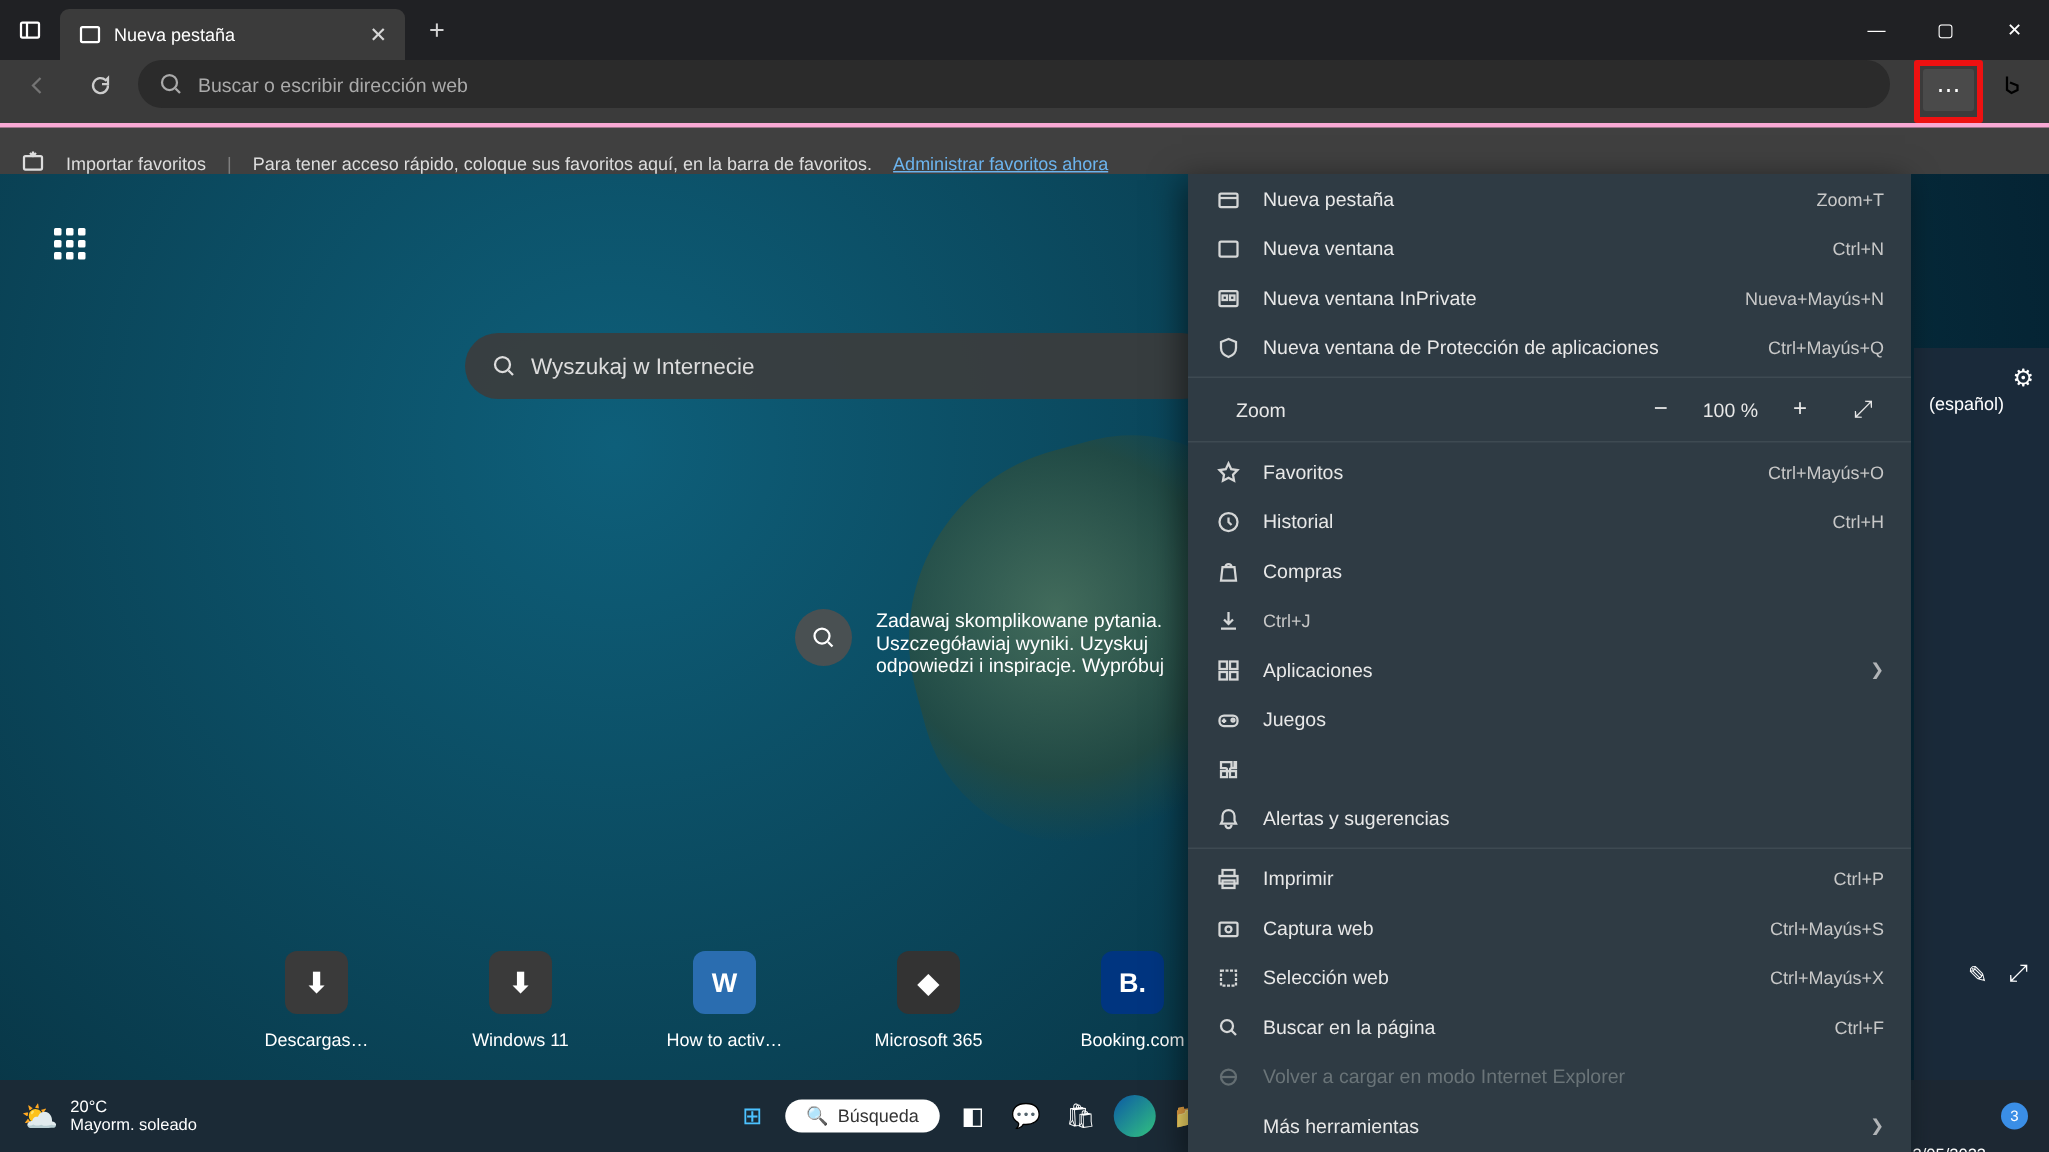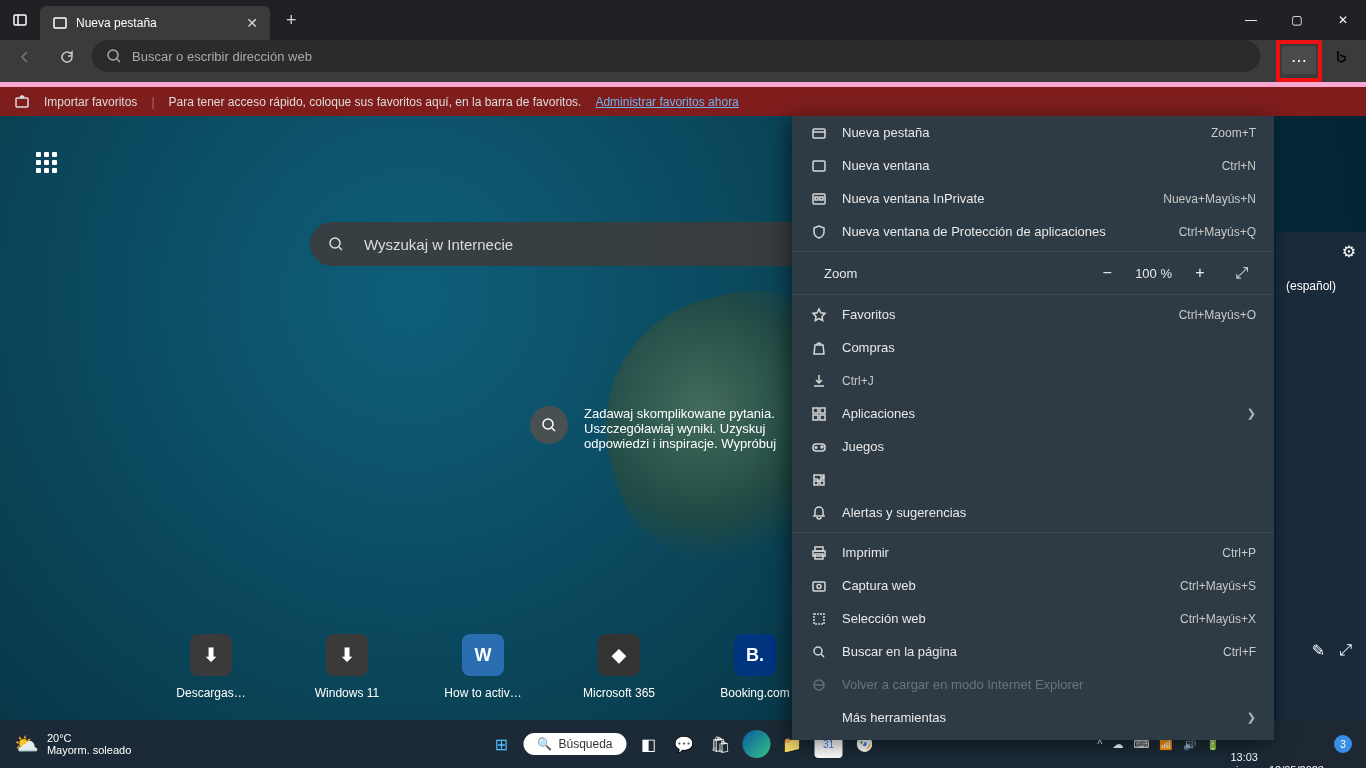--- a/index.html
+++ b/index.html
@@ -18,43 +18,43 @@
 .toolbar { height: 42px; background: #3b3b3b; display: flex; padding: 0 8px; gap: 8px; }
 .nav-btn { width: 34px; height: 34px; display: flex; align-items: center; justify-content: center; color: #ccc; border-radius: 4px; }
 .nav-btn.disabled { opacity: .4; }
 .omnibox { flex: 1; height: 32px; background: #2b2b2b; border-radius: 16px; display: flex; align-items: center; padding: 0 14px; color: #aaa; font-size: 13px; gap: 10px; }
 .toolbar-right { display: flex; gap: 2px; margin-left: 8px; }
 .more-btn-highlight { border: 4px solid #e11; border-radius: 2px; padding: 2px; }
 .more-btn { width: 34px; height: 28px; background: #4a4a4a; display: flex; align-items: center; justify-content: center; color: #fff; border-radius: 2px; }
 .bing-btn { width: 34px; height: 34px; display: flex; align-items: center; justify-content: center; }
 
 
-.bookbar { height: 34px; background: #7f1d1d; border-top: 5px solid #f9a8d4; display: flex; align-items: center; padding: 0 14px; color: #ddd; font-size: 12px; gap: 14px; }
+.bookbar { height: 34px; background: #404040; border-top: 3px solid #f9a8d4; display: flex; align-items: flex-end; padding: 0 14px; color: #ddd; font-size: 12px; gap: 14px; }
 .bookbar a { color: #6cb4ee; text-decoration: underline; }
 
 
 .content { position: relative; height: calc(100% - 40px - 42px - 34px - 48px); background: radial-gradient(circle at 30% 30%, #0e5f7a, #083545 60%, #042030); }
 .apps-grid { position: absolute; top: 36px; left: 36px; width: 22px; height: 22px; display: grid; grid-template-columns: repeat(3,5px); grid-template-rows: repeat(3,5px); gap: 3px; }
 .apps-grid span { background: #fff; border-radius: 1px; }
 
-.searchbox { position: absolute; top: 106px; left: 310px; width: 500px; height: 44px; background: rgba(60,60,60,.9); border-radius: 22px; display: flex; align-items: center; padding: 0 18px; color: #ddd; font-size: 15px; gap: 20px; }
+.searchbox { position: absolute; top: 106px; left: 310px; width: 500px; height: 44px; background: rgba(60,60,60,.9); border-radius: 22px; display: flex; align-items: center; padding: 0 18px; color: #ddd; font-size: 15px; gap: 10px; }
 
 .ai-hint { position: absolute; top: 290px; left: 530px; display: flex; gap: 16px; color: #fff; font-size: 13px; max-width: 280px; }
 .ai-hint .circle { width: 38px; height: 38px; border-radius: 50%; background: rgba(80,80,80,.9); display: flex; align-items: center; justify-content: center; flex: none; }
 
 .shortcuts { position: absolute; bottom: 20px; left: 170px; display: flex; gap: 54px; }
 .sc { display: flex; flex-direction: column; align-items: center; gap: 10px; color: #fff; font-size: 12px; width: 82px; text-align: center; }
 .sc .tile { width: 42px; height: 42px; border-radius: 8px; background: #333; display: flex; align-items: center; justify-content: center; font-weight: bold; font-size: 18px; }
 
 .turtle { position: absolute; right: 500px; top: 180px; width: 260px; height: 260px; background: radial-gradient(circle at 40% 40%, #5a7a5a, #2a4a3a 50%, transparent 70%); border-radius: 50% 40% 50% 40%; opacity: .7; transform: rotate(-15deg); }
 
 
 .rightpanel { position: absolute; top: 116px; right: 0; width: 90px; height: 590px; background: #1a2a3a; color: #fff; font-size: 12px; padding: 10px; }
 .rightpanel .gear { text-align: right; font-size: 16px; }
-.rightpanel .lang { margin-top: 18px; }
+.rightpanel .lang { }
 
 .edit-icons { position: absolute; right: 14px; bottom: 60px; display: flex; gap: 14px; color: #fff; }
 
 
 .menu { position: absolute; top: 0; right: 92px; width: 482px; background: #2f3b44; color: #e8e8e8; font-size: 13px; box-shadow: -4px 4px 20px rgba(0,0,0,.5); z-index: 10; padding-bottom: 6px; }
 .menu-item { display: flex; align-items: center; height: 33px; padding: 0 18px; gap: 14px; position: relative; }
 .menu-item .ico { width: 18px; display: flex; justify-content: center; opacity: .9; }
 .menu-item .lbl { flex: 1; }
 .menu-item .shortcut { color: #c8c8c8; font-size: 12px; }
 .menu-item .chev { font-size: 11px; opacity: .7; }
@@ -262,20 +262,30 @@
       </div>
       <div class="menu-sep"></div>
       <div class="menu-item">
         <span class="ico">
           <svg viewBox="0 0 16 16">
             <path d="M8 2l1.8 3.8 4.2.6-3 3 0.7 4.1L8 11.5 4.3 13.5 5 9.4l-3-3 4.2-.6z"></path>
           </svg>
         </span>
     <span class="lbl">Favoritos</span>
     <span class="shortcut">Ctrl+Mayús+O</span>
+    </div>
+      <div class="menu-item">
+        <span class="ico">
+          <svg viewBox="0 0 16 16">
+            <circle cx="8" cy="8" r="6"></circle>
+            <path d="M8 5v3l2 2"></path>
+          </svg>
+        </span>
+    <span class="lbl">Historial</span>
+    <span class="shortcut">Ctrl+H</span>
     </div>
       <div class="menu-item">
         <span class="ico">
           <svg viewBox="0 0 16 16">
             <path d="M4 5h8l1 9H3z"></path>
             <path d="M6 5a2 2 0 0 1 4 0"></path>
           </svg>
         </span>
     <span class="lbl">Compras</span>
 

